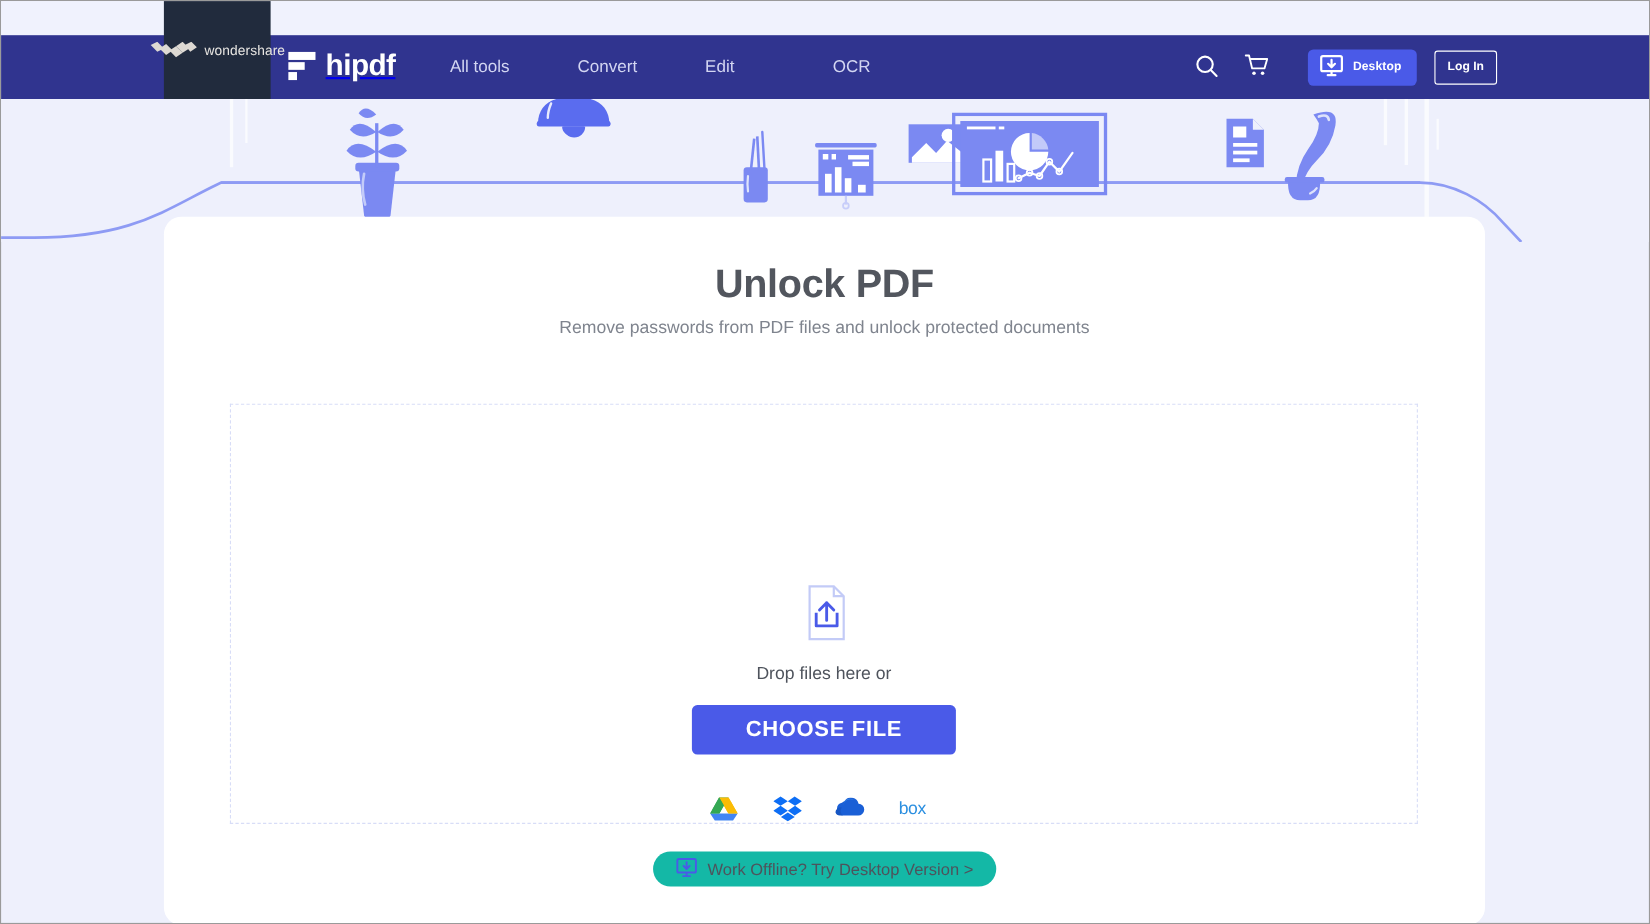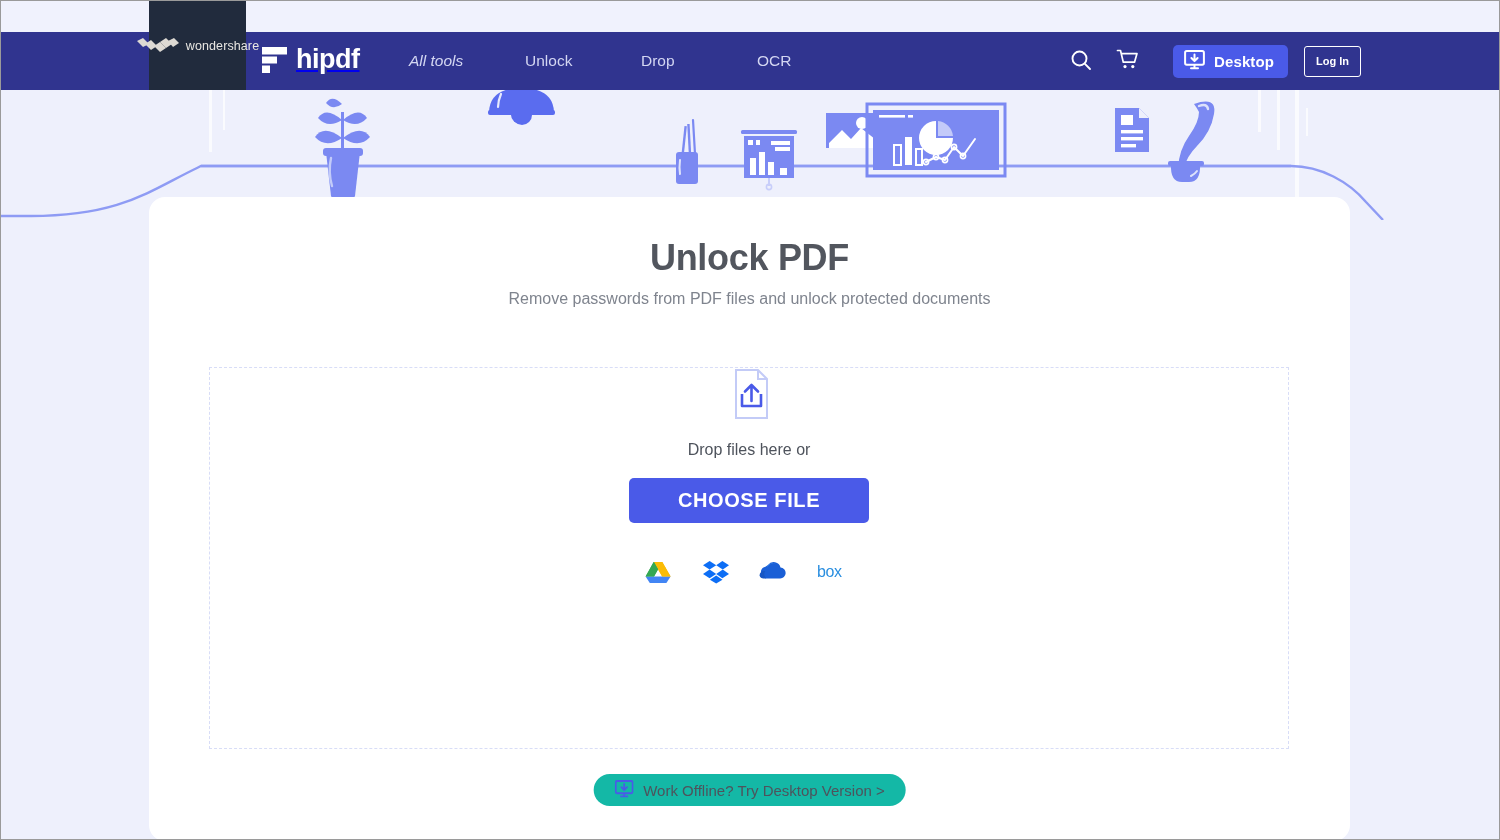--- a/index.html
+++ b/index.html
@@ -95,21 +95,21 @@
     display: flex;
     align-items: center;
   }
   .nav-link {
     color: #d3d6f2;
     font-size: 15.5px;
     text-decoration: none;
     padding: 0 0;
     white-space: nowrap;
   }
-  .nav-link.l0 { width: 116px; font-style: italic; }
+  .nav-link.l0 { width: 116px; }
   .nav-link.l1 { width: 116px; }
   .nav-link.l2 { width: 116px; }
   .nav-link.l3 { width: 100px; }
 
   .nav-right {
     position: absolute;
     right: 140px;
     top: 0;
     height: 58px;
     display: flex;
@@ -134,21 +134,21 @@
     height: 33px;
     padding: 0 14px 0 11px;
     margin-left: 23px;
     background: #4a5ae8;
     border-radius: 5px;
     border: none;
     cursor: pointer;
   }
   .btn-desktop .lbl {
     color: #ffffff;
-    font-size: 15px;
+    font-size: 11px;
     font-weight: 700;
     letter-spacing: 0.1px;
   }
   .btn-login {
     margin-left: 16px;
     height: 31px;
     padding: 0 11px;
     display: flex;
     align-items: center;
     background: transparent;
@@ -206,21 +206,21 @@
     position: absolute;
     left: 60px;
     top: 170px;
     width: 1080px;
     height: 382px;
     border: 1.5px dashed #d8ddf7;
     box-sizing: border-box;
     display: flex;
     flex-direction: column;
     align-items: center;
-    justify-content: flex-start;
+    justify-content: flex-end;
   }
   .upload-icon { width: 48px; height: 52px; display: block; }
   .drop-text {
     margin-top: 21px;
     font-size: 16px;
     color: #4e535c;
   }
   .btn-choose {
     margin-top: 19px;
     width: 240px;
@@ -407,22 +407,22 @@
             <rect x="0" y="0" width="25" height="7.5" fill="#ffffff"></rect>
             <rect x="0" y="9.5" width="15" height="7" fill="#ffffff"></rect>
             <rect x="0" y="18.5" width="8" height="7.5" fill="#ffffff"></rect>
           </svg>
         </span>
         <span class="hipdf-word">hipdf</span>
       </a>
 
       <div class="nav-links">
         <a class="nav-link l0" href="#">All tools</a>
-        <a class="nav-link l1" href="#">Unlock</a>
-        <a class="nav-link l2" href="#">Drop</a>
+        <a class="nav-link l1" href="#">Convert</a>
+        <a class="nav-link l2" href="#">Edit</a>
         <a class="nav-link l3" href="#">OCR</a>
       </div>
 
       <div class="nav-right">
         <button class="icon-btn">
           <span>
             <svg width="22" height="22" viewBox="0 0 22 22">
               <circle cx="9.5" cy="9.5" r="7" fill="none" stroke="#ffffff" stroke-width="1.9"></circle>
               <line x1="14.7" y1="14.7" x2="20" y2="20" stroke="#ffffff" stroke-width="1.9" stroke-linecap="round"></line>
             </svg>

